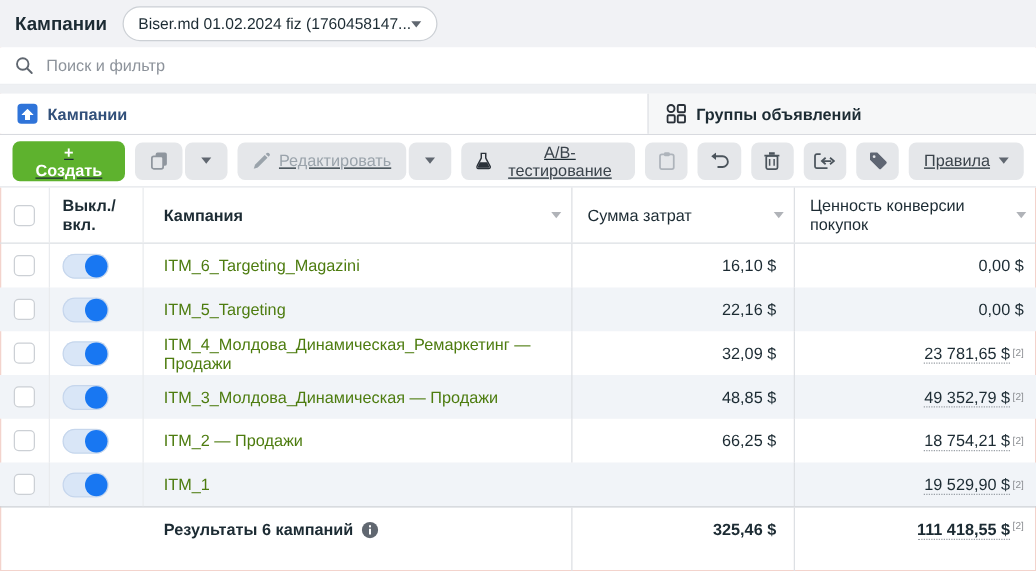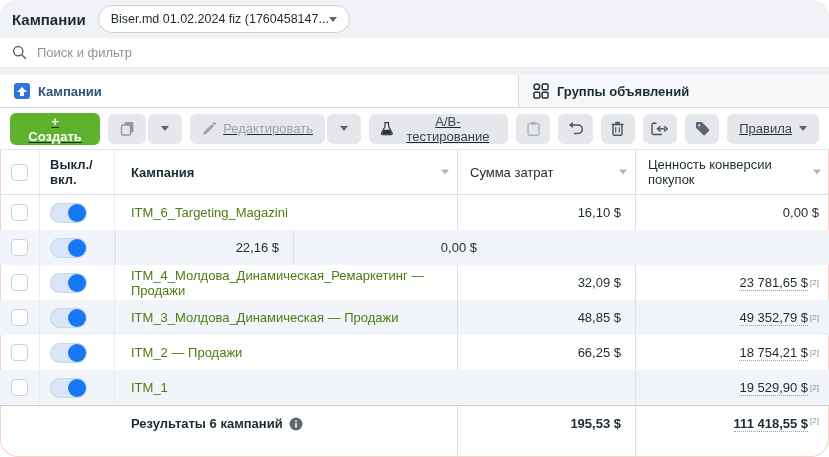--- a/index.html
+++ b/index.html
@@ -1,21 +1,20 @@
 <!DOCTYPE html>
 <html><head>
 <meta charset="utf-8">
 <style>
   * { margin:0; padding:0; box-sizing:border-box; }
   html,body { background:#fff; }
   body { font-family:"Liberation Sans","DejaVu Sans",sans-serif; color:#1c2b33; }
   .app{
     position:relative; width:829px; height:457px; background:#fff; overflow:hidden;
     box-shadow: inset 0 0 0 1px #f3d3cc;
-    border-radius: 18px;
   }
   
   .top-header{
     height:38px; background:#f1f2f5; display:flex; align-items:center; padding:0 12px; gap:12px;
   }
   .page-title{ font-size:15px; font-weight:bold; color:#1c2b33; }
   .account-pill{
     height:28px; background:#fff; border:1px solid #ccd0d5; border-radius:16px;
     display:flex; align-items:center; gap:0; padding:2px 12px; font-size:12.5px; color:#1c2b33;
     cursor:pointer;
@@ -241,20 +240,23 @@
 
     <div class="tr row stripe">
       <div class="c1">
           <div class="checkbox"></div>
         </div>
       <div class="c2">
           <div class="toggle">
             <div class="knob"></div>
           </div>
         </div>
+      <div class="c3">
+          <a class="camp-link">ITM_5_Targeting</a>
+        </div>
       <div class="c4 num">22,16 $</div>
       <div class="c5 num">
           <span>0,00 $</span>
         </div>
     </div>
 
     <div class="tr row">
       <div class="c1">
           <div class="checkbox"></div>
         </div>
@@ -337,21 +339,21 @@
           <span>Результаты 6 кампаний</span>
           <svg class="icon-svg" width="14" height="14" viewBox="0 0 14 14">
             <circle cx="7" cy="7" r="6.5" fill="#606770"></circle>
             <rect x="6.2" y="6" width="1.6" height="4.6" fill="#fff"></rect>
             <rect x="6.2" y="3.2" width="1.6" height="1.7" fill="#fff"></rect>
           </svg>
         </div>
       </div>
       <div class="c4">
         <div class="stack">
-          <span class="total">195,53 $</span>
+          <span class="total">325,46 $</span>
           <span class="sub">Общие расходы</span>
         </div>
       </div>
       <div class="c5">
         <div class="stack">
           <span>
             <span class="total dotted">111 418,55 $</span><sup class="ref">[2]</sup>
           </span>
           <span class="sub">Всего</span>
         </div>

